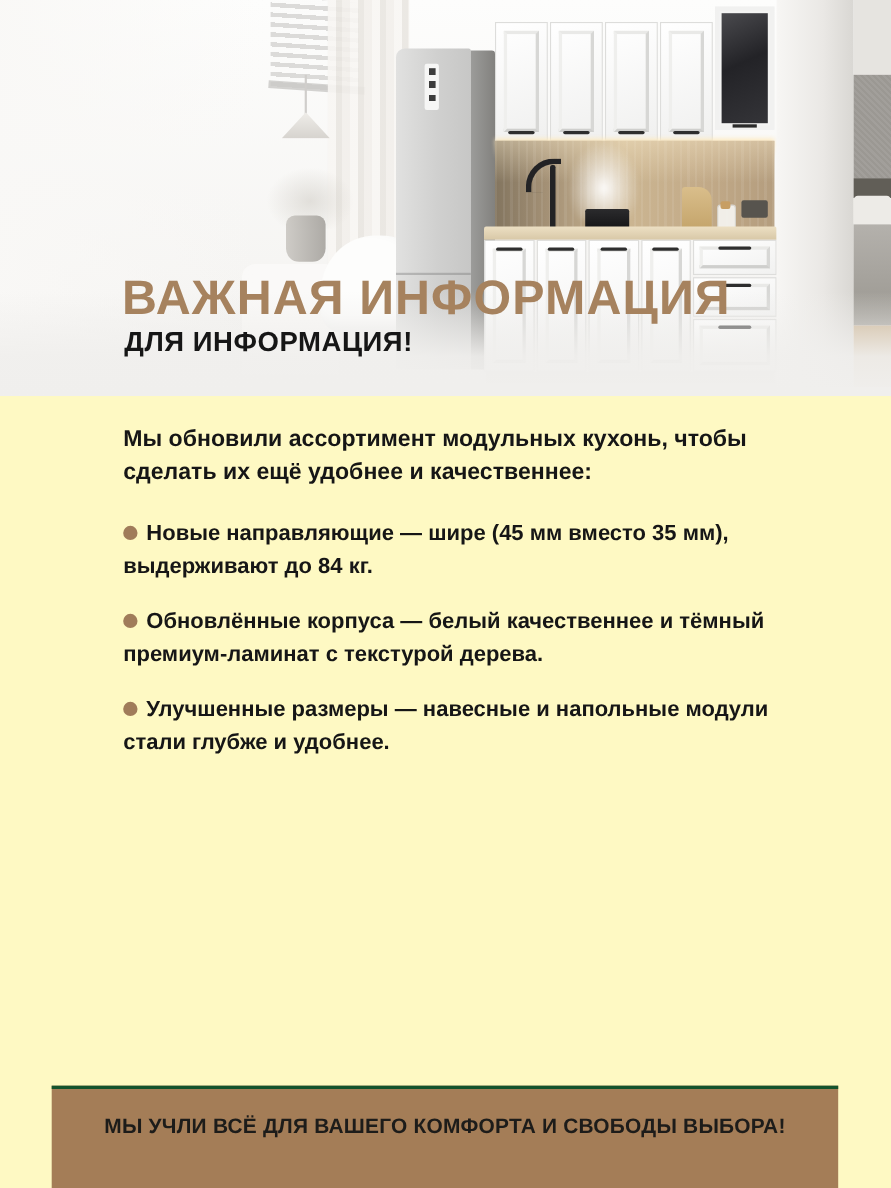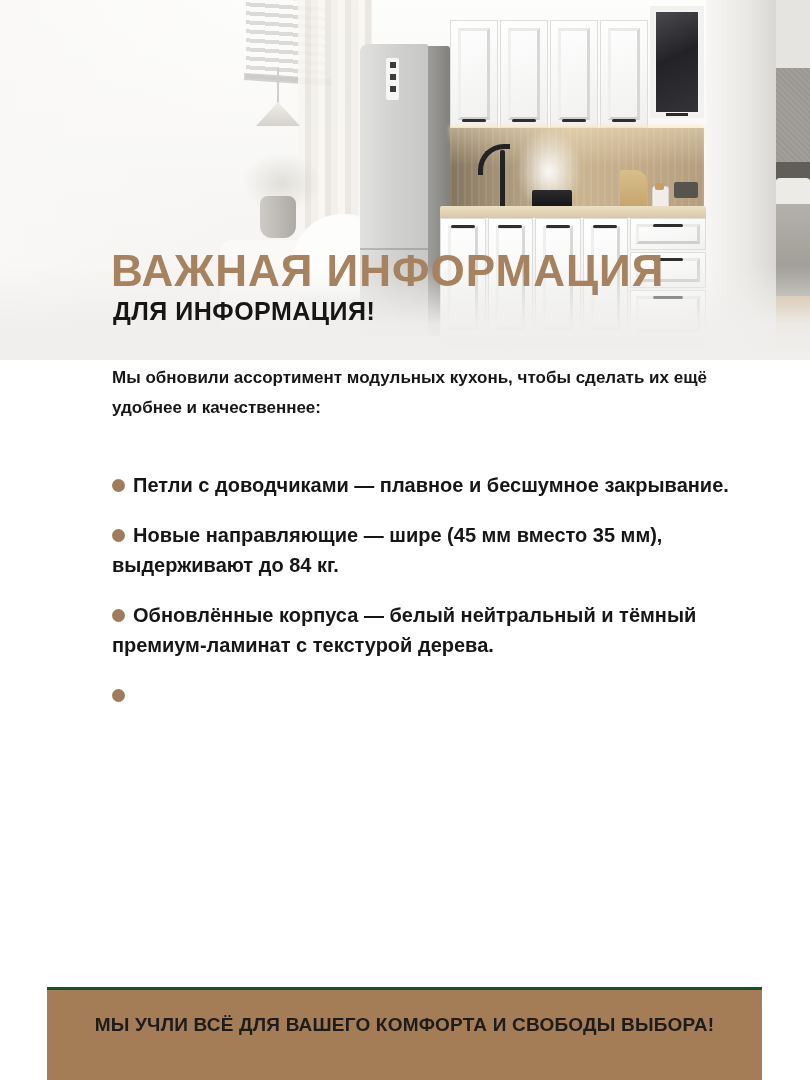--- a/index.html
+++ b/index.html
@@ -1,18 +1,18 @@
 <!DOCTYPE html>
 <html><head>
 <meta charset="utf-8">
 <style>
   html,body{margin:0;padding:0;background:#e4e3e1;}
   .canvas{
     position:relative;width:810px;height:1080px;overflow:hidden;
-    background:#ffffff;font-family:"Liberation Sans",sans-serif;
+    background:#fef9c3;font-family:"Liberation Sans",sans-serif;
   }
   
   .photo{position:absolute;left:0;top:0;width:810px;height:360px;
     background:linear-gradient(180deg,#fdfdfc 0%,#f5f4f2 75%,#f0efed 100%);}
   .photo *{position:absolute;}
   .blinds{left:246px;top:0;width:80px;height:84px;transform:skewY(4deg);
     background:repeating-linear-gradient(180deg,#fbfbfa 0 5px,#d6d5d3 5px 9px);opacity:.85;}
   .blinds-bar{left:244px;top:76px;width:88px;height:7px;background:#c9c8c6;transform:rotate(4deg);opacity:.8;}
   .curtain{left:298px;top:0;width:74px;height:262px;opacity:.9;
     background:repeating-linear-gradient(90deg,#f8f6f3 0 7px,#e9e6e1 7px 13px,#f2efeb 13px 20px);}
@@ -93,21 +93,21 @@
   .bed-floor{left:776px;top:296px;width:34px;height:56px;background:#c7ad89;}
   .left-fade{left:0;top:0;width:500px;height:360px;
     background:linear-gradient(90deg,rgba(249,248,246,.9) 0%,rgba(249,248,246,.55) 20%,rgba(249,248,246,0) 48%);}
   .bottom-fade{left:0;top:265px;width:810px;height:95px;
     background:linear-gradient(180deg,rgba(240,239,237,0),rgba(240,239,237,.92) 62%,#f0efed 100%);}
   
   .title{position:absolute;left:111px;top:246px;font-size:44px;font-weight:bold;
     color:#a6825e;letter-spacing:1px;white-space:nowrap;z-index:5;}
   .subtitle{position:absolute;left:113px;top:297px;font-size:25px;font-weight:bold;
     color:#161616;letter-spacing:.5px;z-index:5;}
-  .intro{position:absolute;left:112px;top:363px;width:618px;font-size:17px;
+  .intro{position:absolute;left:112px;top:384px;width:618px;font-size:21px;
     font-weight:bold;line-height:30px;color:#161616;}
   .bullets{position:absolute;left:112px;top:470px;width:628px;margin:0;padding:0;list-style:none;}
   .bullets li{margin:0 0 20px 0;font-size:20px;font-weight:bold;line-height:30px;color:#161616;}
   .dot{display:inline-block;width:13px;height:13px;border-radius:50%;
     background:#a07c5a;margin-right:8px;}
   
   .footer{position:absolute;left:47px;top:987px;width:715px;height:93px;
     background:#a47d57;border-top:3px solid #14532d;}
   .footer-text{margin:0;padding:24px 10px 0 10px;text-align:center;font-size:19px;
     font-weight:bold;letter-spacing:.2px;color:#1d1c1a;}
@@ -175,23 +175,22 @@
     <div class="left-fade"></div>
     <div class="bottom-fade"></div>
   </div>
 
   <div class="title">ВАЖНАЯ ИНФОРМАЦИЯ</div>
   <div class="subtitle">ДЛЯ ИНФОРМАЦИЯ!</div>
 
   <div class="intro">Мы обновили ассортимент модульных кухонь, чтобы сделать их ещё удобнее и качественнее:</div>
 
   <ul class="bullets">
-    <li><span class="dot"></span><span>Петли с доводчиками — плавное и бесшумное закрывание.</span></li>
     <li><span class="dot"></span><span>Новые направляющие — шире (45 мм вместо 35 мм), выдерживают до 84 кг.</span></li>
-    <li><span class="dot"></span><span>Обновлённые корпуса — белый нейтральный и тёмный премиум-ламинат с текстурой дерева.</span></li>
-    <li><span class="dot"></span></li>
+    <li><span class="dot"></span><span>Обновлённые корпуса — белый качественнее и тёмный премиум-ламинат с текстурой дерева.</span></li>
+    <li><span class="dot"></span><span>Улучшенные размеры — навесные и напольные модули стали глубже и удобнее.</span></li>
   </ul>
 
   <div class="footer">
     <p class="footer-text">МЫ УЧЛИ ВСЁ ДЛЯ ВАШЕГО КОМФОРТА И СВОБОДЫ ВЫБОРА!</p>
   </div>
 
 </div>
 
 </body></html>

